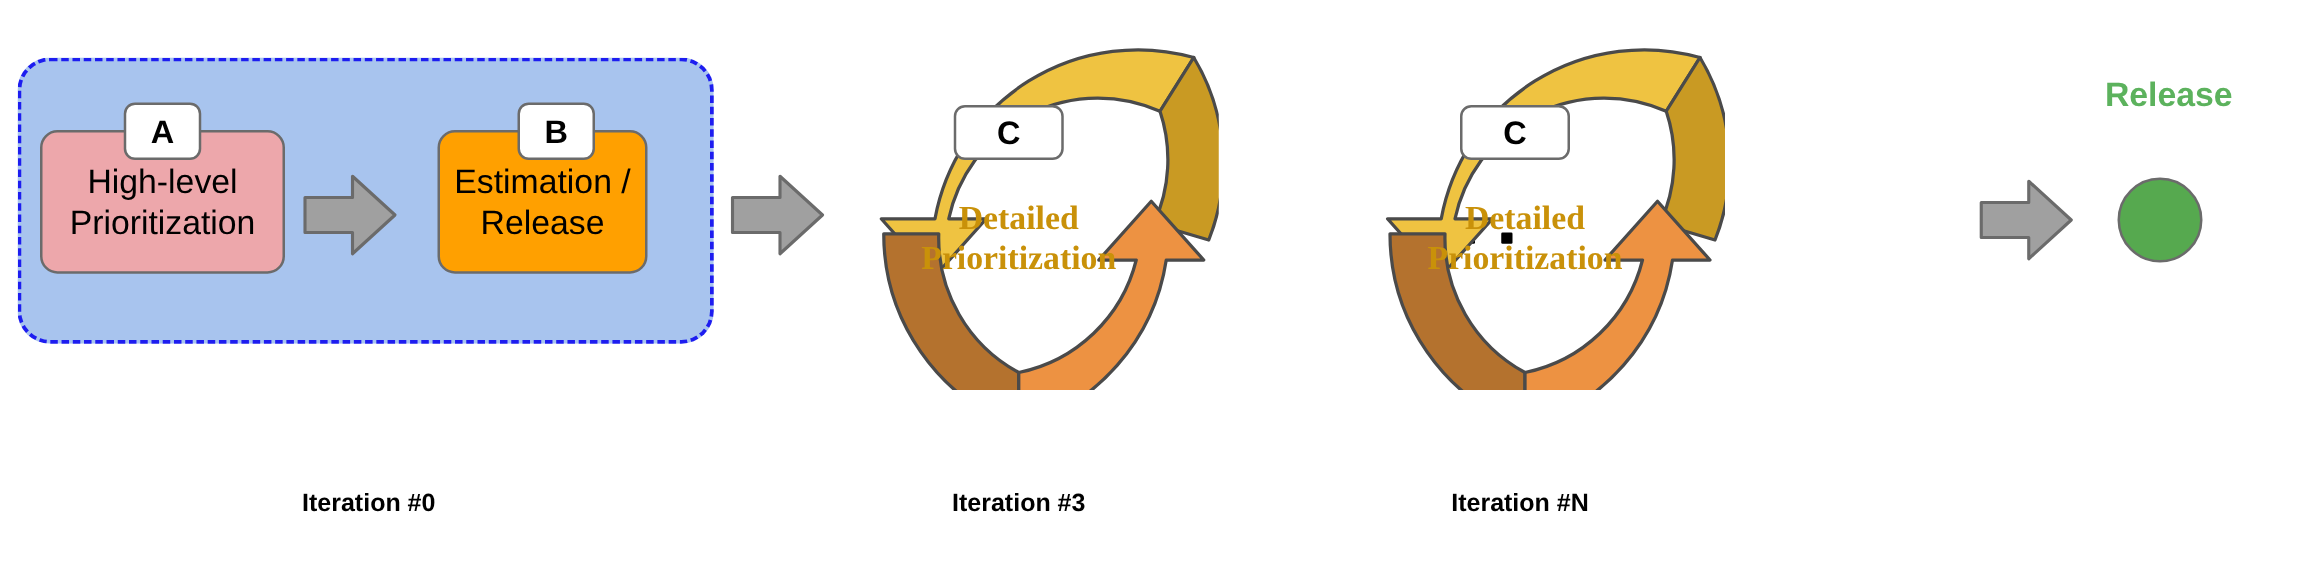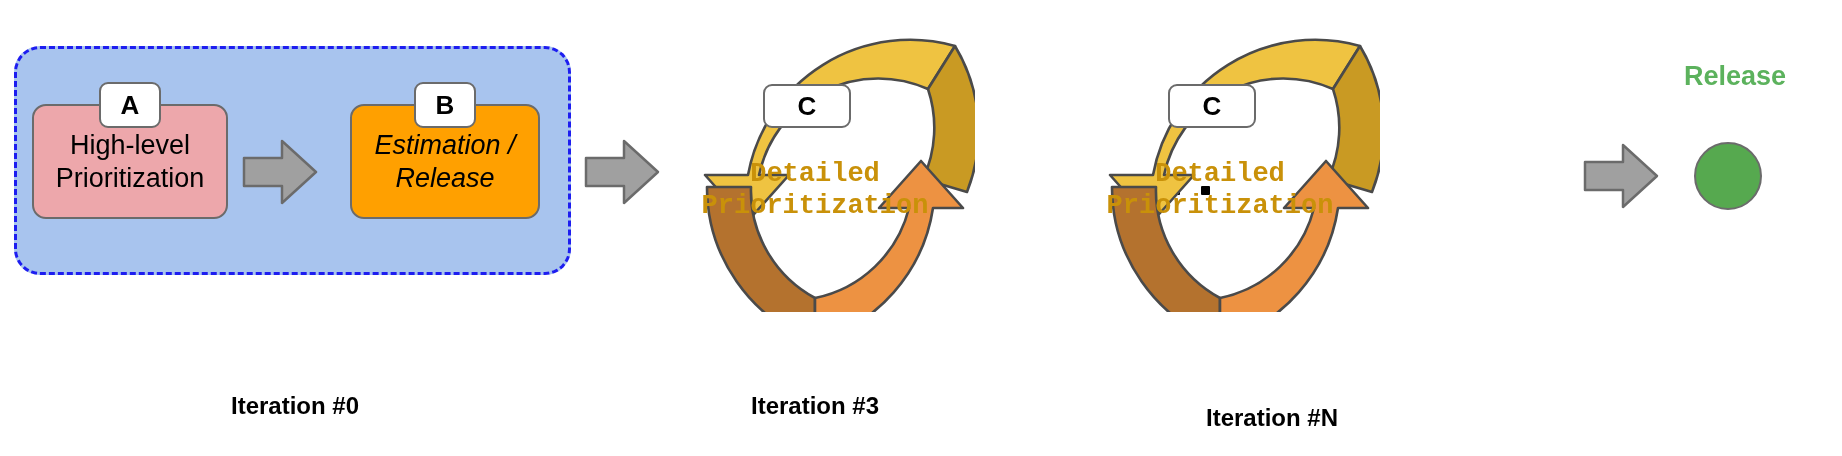--- a/index.html
+++ b/index.html
@@ -52,24 +52,23 @@
   .proc-pink {
     left: 32px;
     top: 104px;
     width: 196px;
     height: 115px;
     background: #eda7ab;
   }
   .proc-orange {
     left: 350px;
     top: 104px;
-    width: 190px;
+    width: 168px;
     height: 115px;
     background: #ffa000;
-    font-style: italic;
   }
 
   
   .tag {
     position: absolute;
     width: 62px;
     height: 46px;
     background: #ffffff;
     border: 2px solid #6b6b6b;
     border-radius: 9px;
@@ -107,21 +106,21 @@
   .cycle-label {
     position: absolute;
     left: 0;
     top: 136px;
     width: 320px;
     text-align: center;
     color: #c99109;
     font-size: 27px;
     font-weight: bold;
     line-height: 1.2;
-    font-family: Liberation Mono, monospace;
+    font-family: Liberation Serif, serif;
     pointer-events: none;
   }
 
   
   .dots {
     position: absolute;
     left: 1140px;
     top: 178px;
     width: 70px;
     height: 24px;
@@ -159,28 +158,28 @@
     background: #56a94f;
     border: 2px solid #6b6b6b;
     box-sizing: border-box;
   }
 
   
   .caption {
     position: absolute;
     top: 392px;
     text-align: center;
-    font-size: 24px;
+    font-size: 20px;
     font-weight: bold;
     color: #000000;
     font-family: "Liberation Sans", sans-serif;
   }
   .cap-0 { left: 135px; width: 320px; }
   .cap-1 { left: 655px; width: 320px; }
-  .cap-n { left: 1112px; width: 320px; margin-top: 12px; }
+  .cap-n { left: 1056px; width: 320px; }
 </style>
 </head>
 <body>
 
 <div id="stage">
 
   <div class="iter0-box"></div>
 
   <div class="proc-box proc-pink">
     <span>

